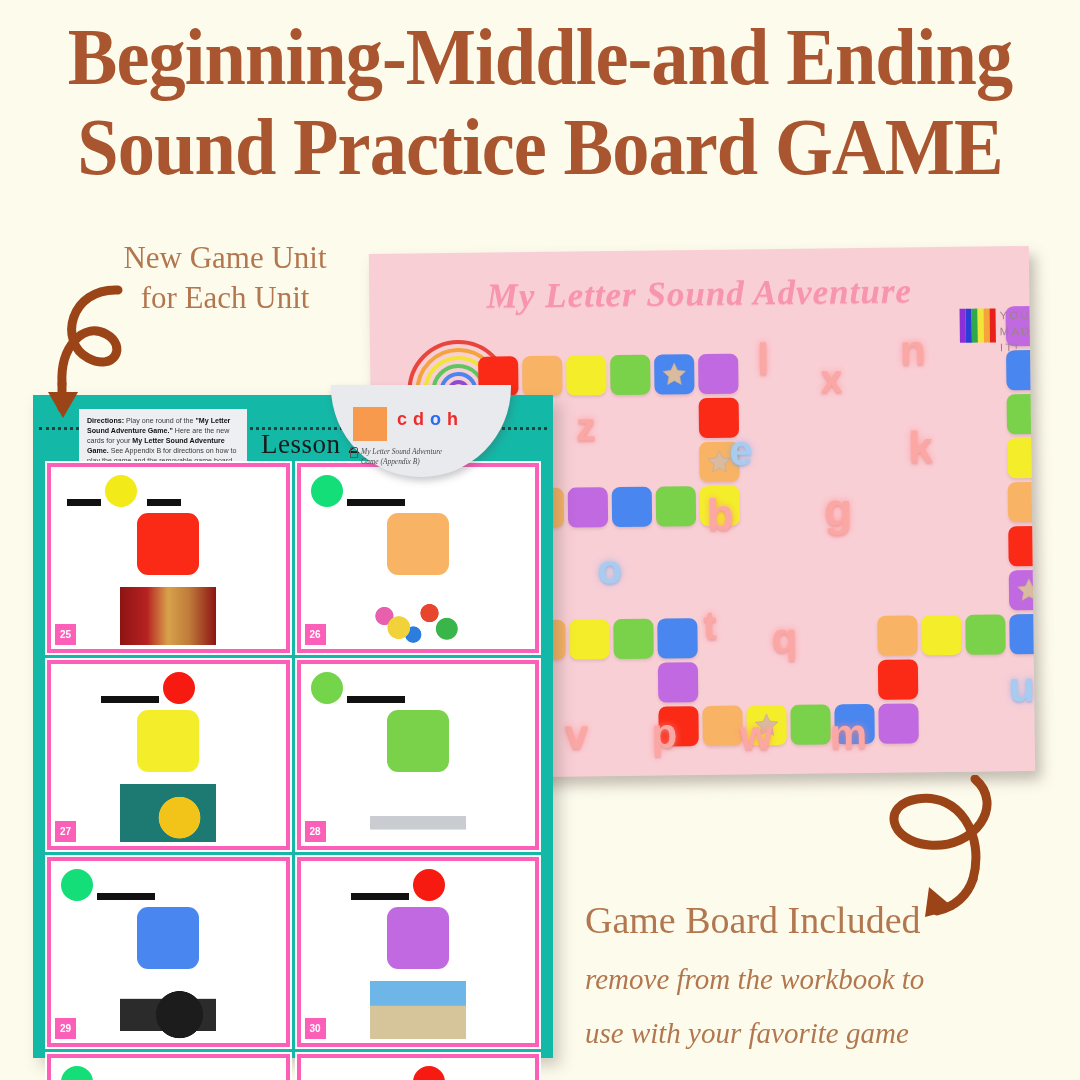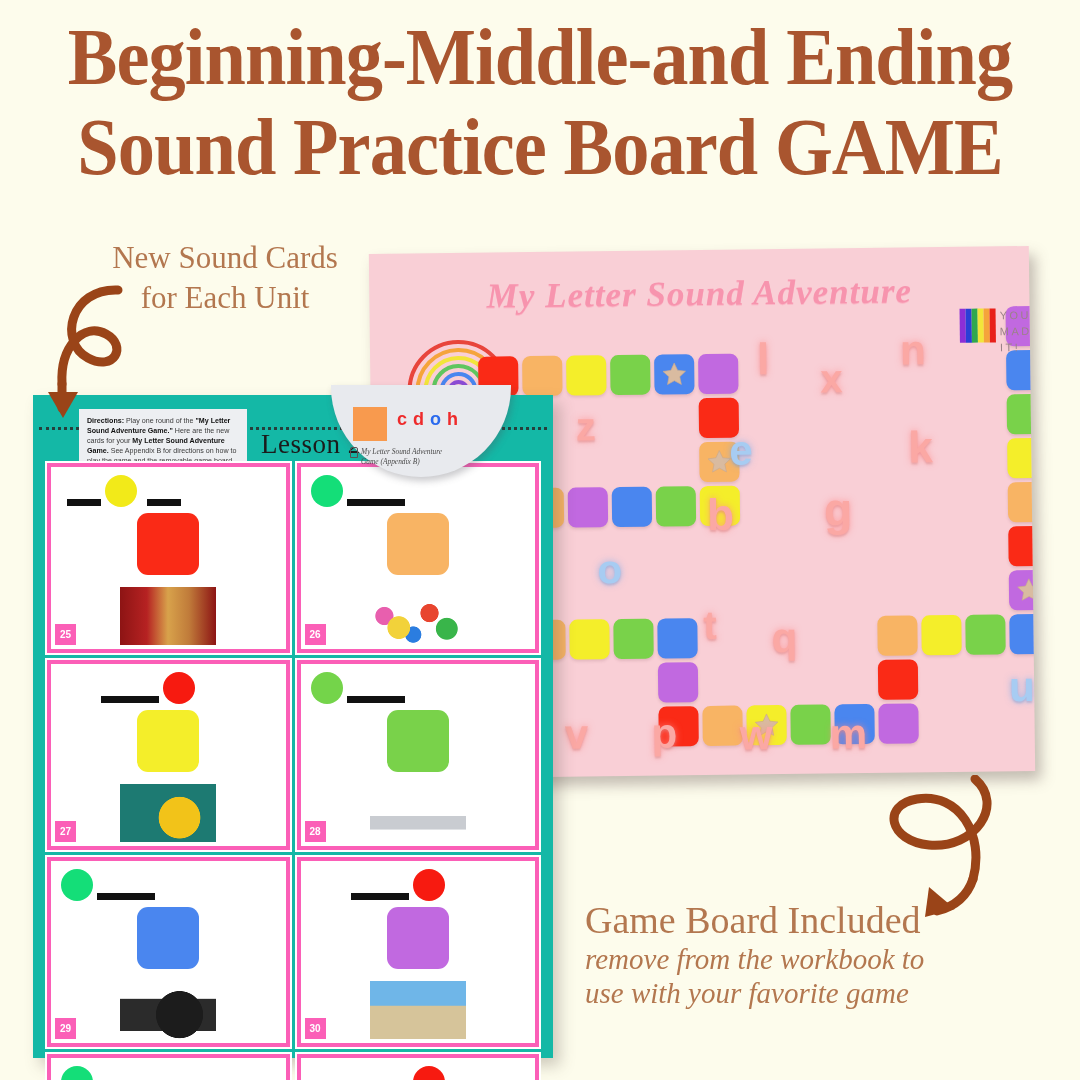--- a/index.html
+++ b/index.html
@@ -189,32 +189,32 @@
     font-family: "Liberation Serif", serif; font-size: 14px; color: #222; z-index: 6;
   }
 
   
   .annot-right {
     position: absolute;
     top: 900px; left: 585px; width: 455px;
     color: #B3774F; z-index: 40;
   }
   .annot-right .big { font-size: 38px; line-height: 1.1; }
-  .annot-right .small { font-size: 29px; font-style: italic; line-height: 1.18; margin-top: 0; }
+  .annot-right .small { font-size: 29px; font-style: italic; line-height: 1.18; margin-top: 20px; }
 </style>
 </head>
 <body>
 
 <div class="title-block">
   <div class="title-line l1">Beginning-Middle-and Ending</div>
   <div class="title-line l2">Sound Practice Board GAME</div>
 </div>
 
 <div class="annot-left">
-  <div>New Sound Cards</div>
+  <div>New Game Unit</div>
   <div>for Each Unit</div>
 </div>
 
 <svg class="arrow-left" width="130" height="150" viewBox="0 0 130 150">
   <path d="M78 10 C 30 8, 18 62, 48 78 C 74 92, 88 66, 66 54 C 44 42, 20 66, 22 104" stroke="#9A4418" stroke-width="9" fill="none" stroke-linecap="round"></path>
   <path d="M22 104 L 22 128" stroke="#9A4418" stroke-width="9" fill="none" stroke-linecap="round"></path>
   <path d="M8 112 L 23 138 L 38 112 Z" fill="#9A4418"></path>
 </svg>
 
 <div class="board">

